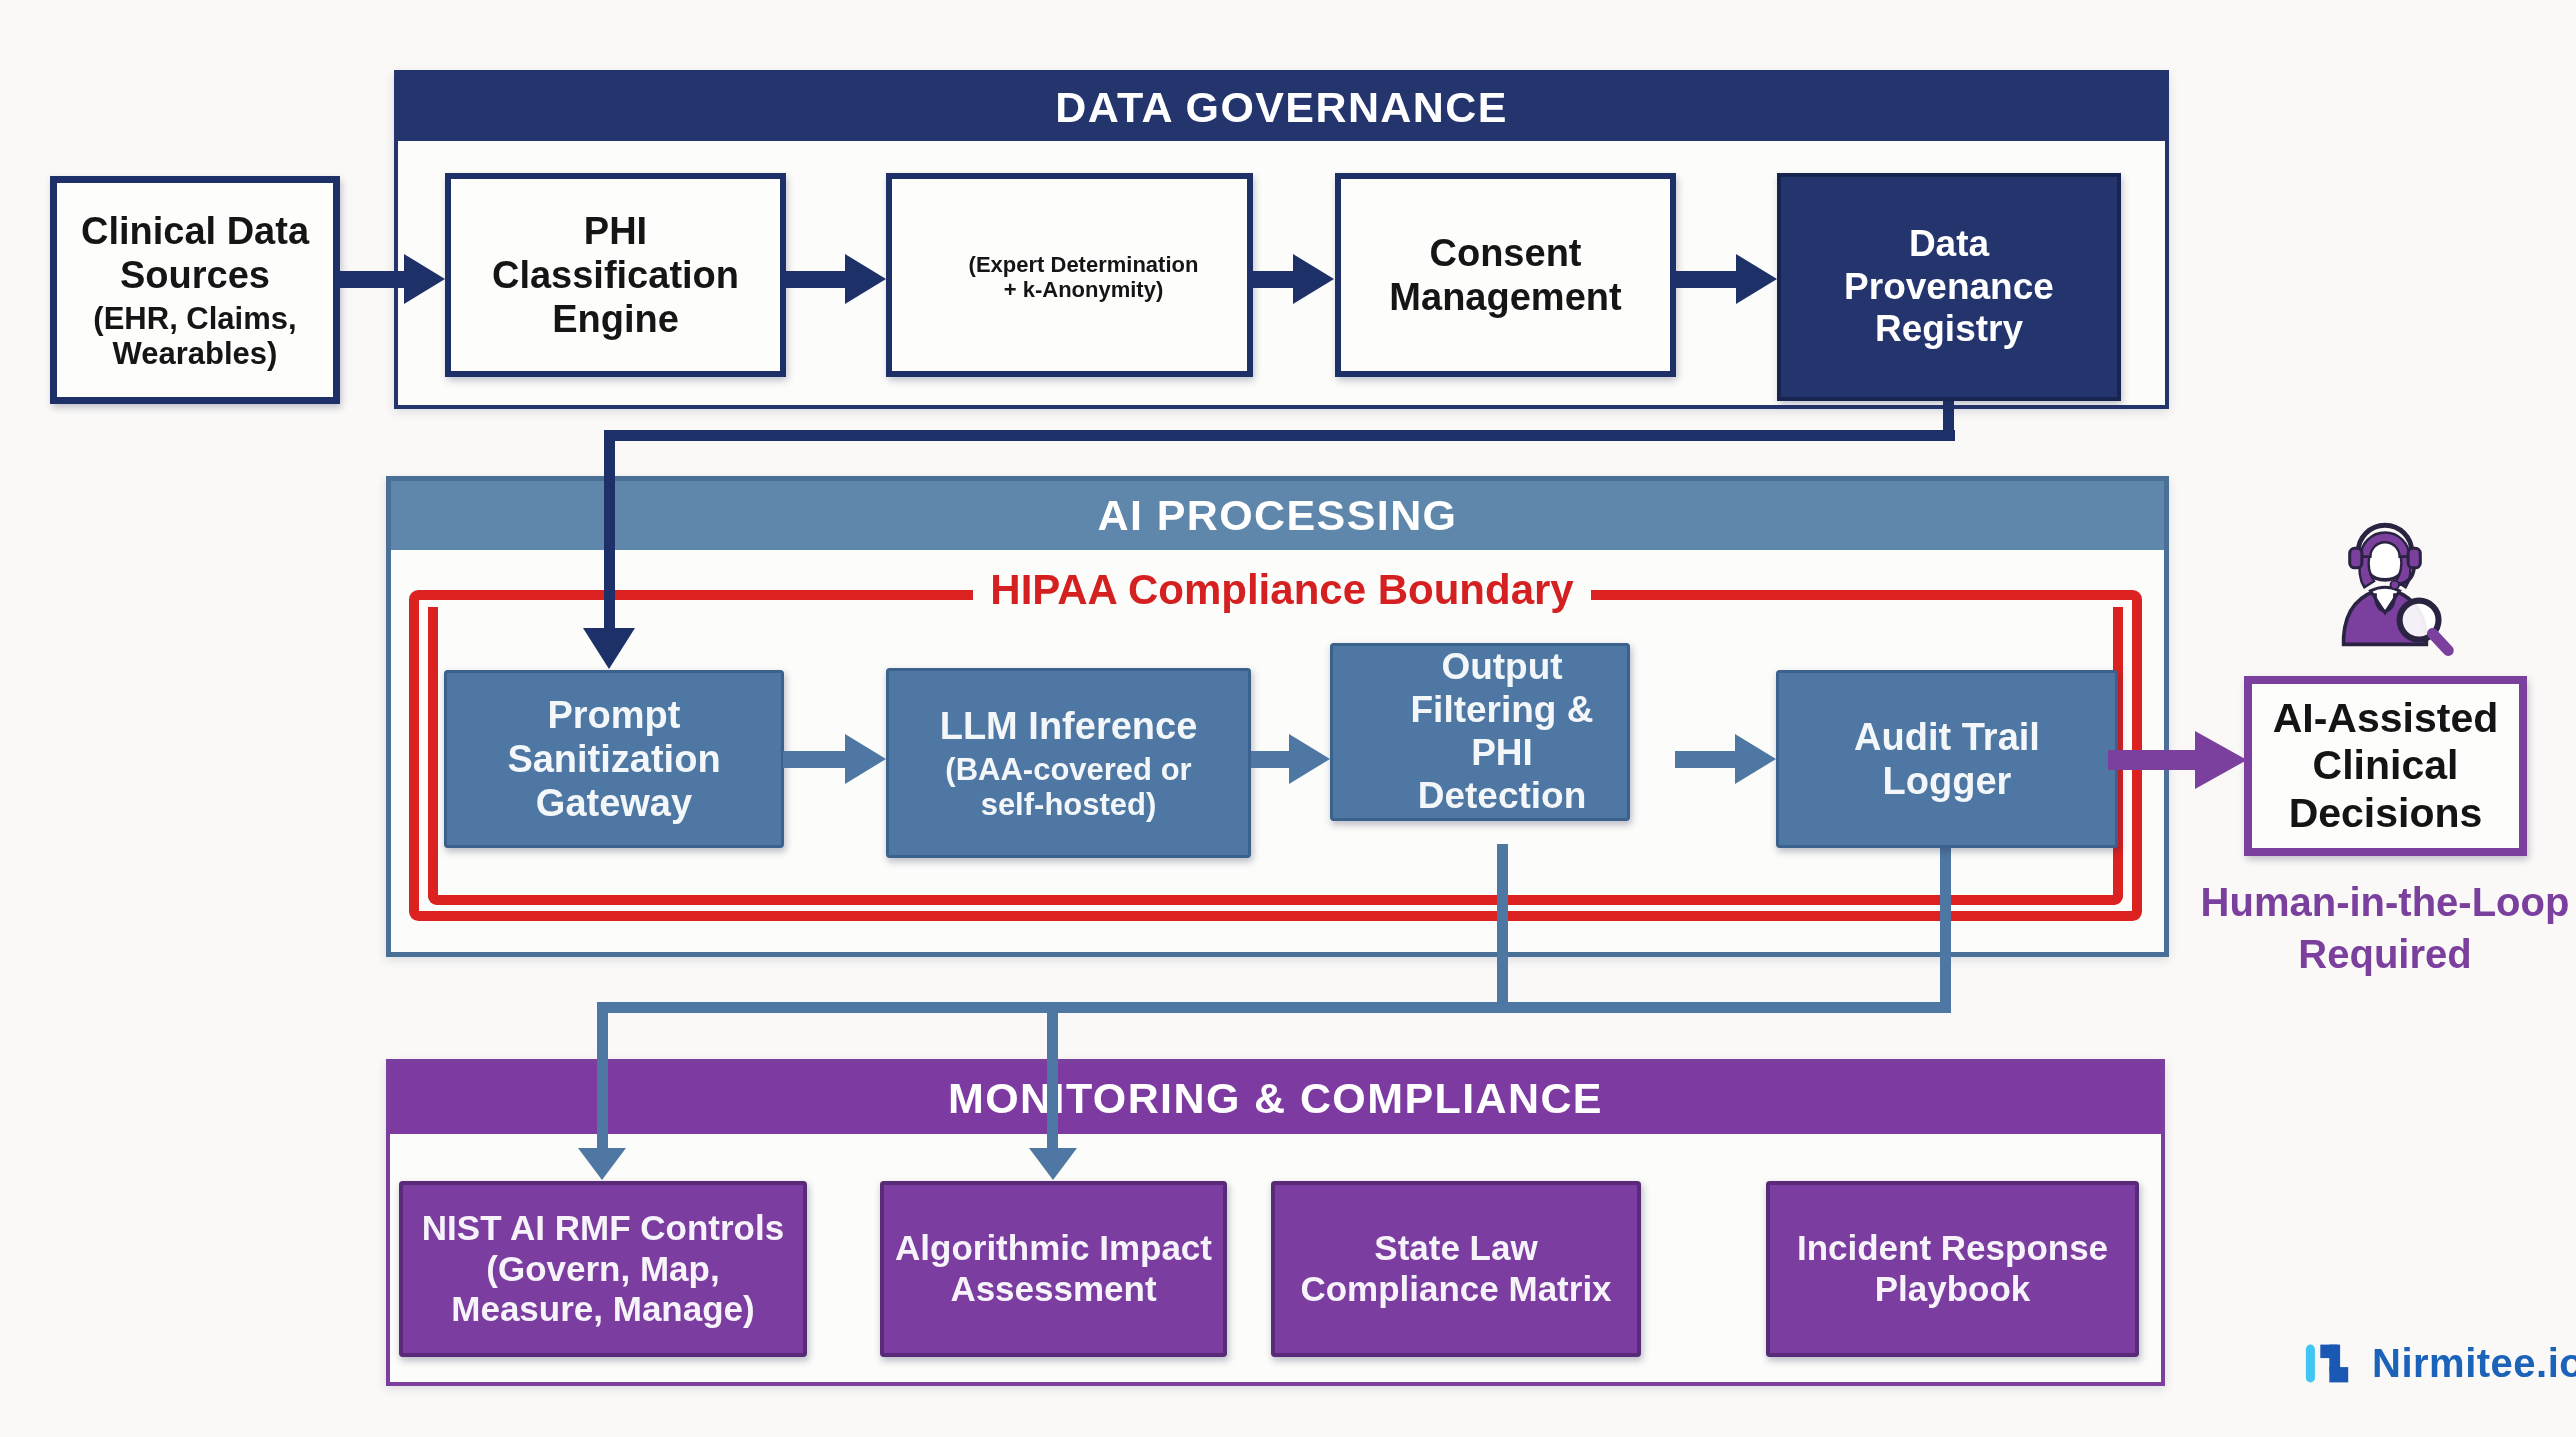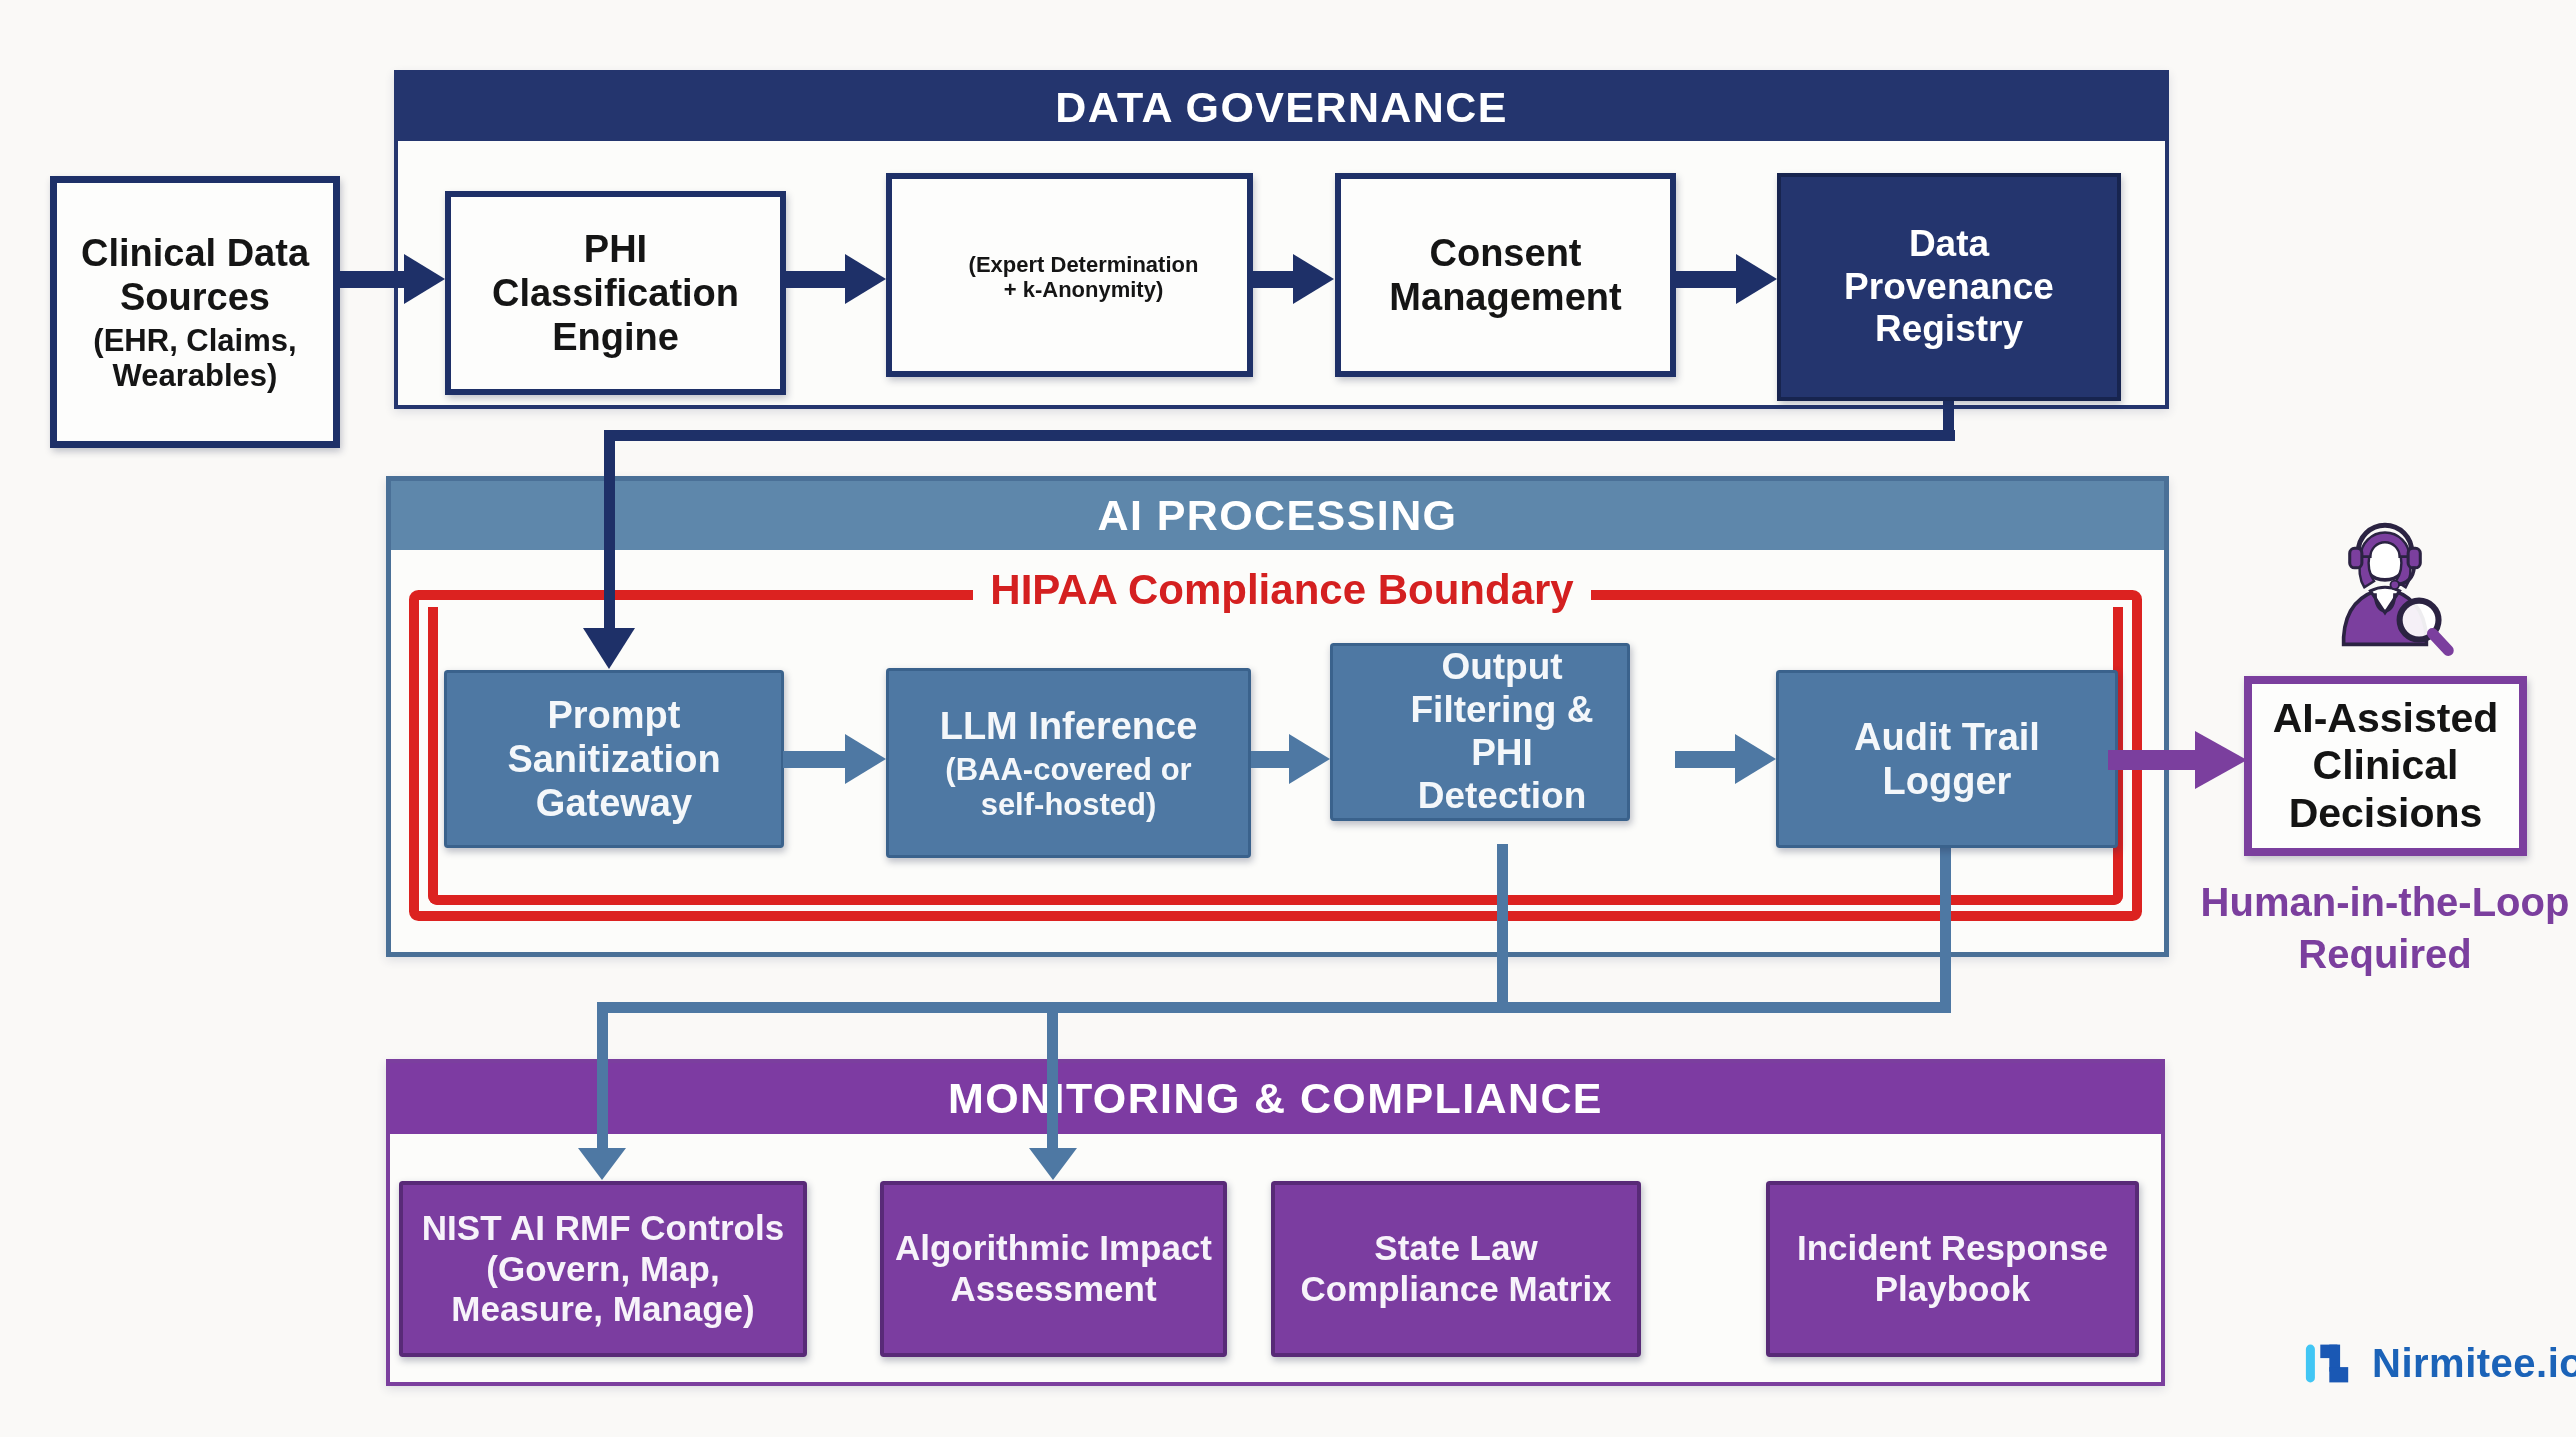--- a/index.html
+++ b/index.html
@@ -82,28 +82,28 @@
 <body>
 
 <div class="canvas">
 
   <div class="section sec-gov">
     <div class="section-band">
       <span class="section-title">DATA GOVERNANCE</span>
     </div>
   </div>
 
-  <div class="dbox wbox" style="left:50px; top:176px; width:290px; height:272px;">
+  <div class="dbox wbox" style="left:50px; top:176px; width:290px; height:228px;">
     <div class="box-label t41">Clinical Data
 Sources</div>
     <div class="sub">(EHR, Claims,
 Wearables)</div>
   </div>
 
-  <div class="dbox wbox" style="left:445px; top:173px; width:341px; height:204px; border-width:6.6px;margin-top:18px;">
+  <div class="dbox wbox" style="left:445px; top:173px; width:341px; height:204px; border-width:6.6px;">
     <div class="box-label t41">PHI
 Classification
 Engine</div>
   </div>
 
   <div class="dbox wbox" style="left:886px; top:173px; width:367px; height:204px; border-width:6.6px;">
     <div class="sub" style="font-size:22px;margin-left:28px;">(Expert Determination
 + k-Anonymity)</div>
   </div>
 

